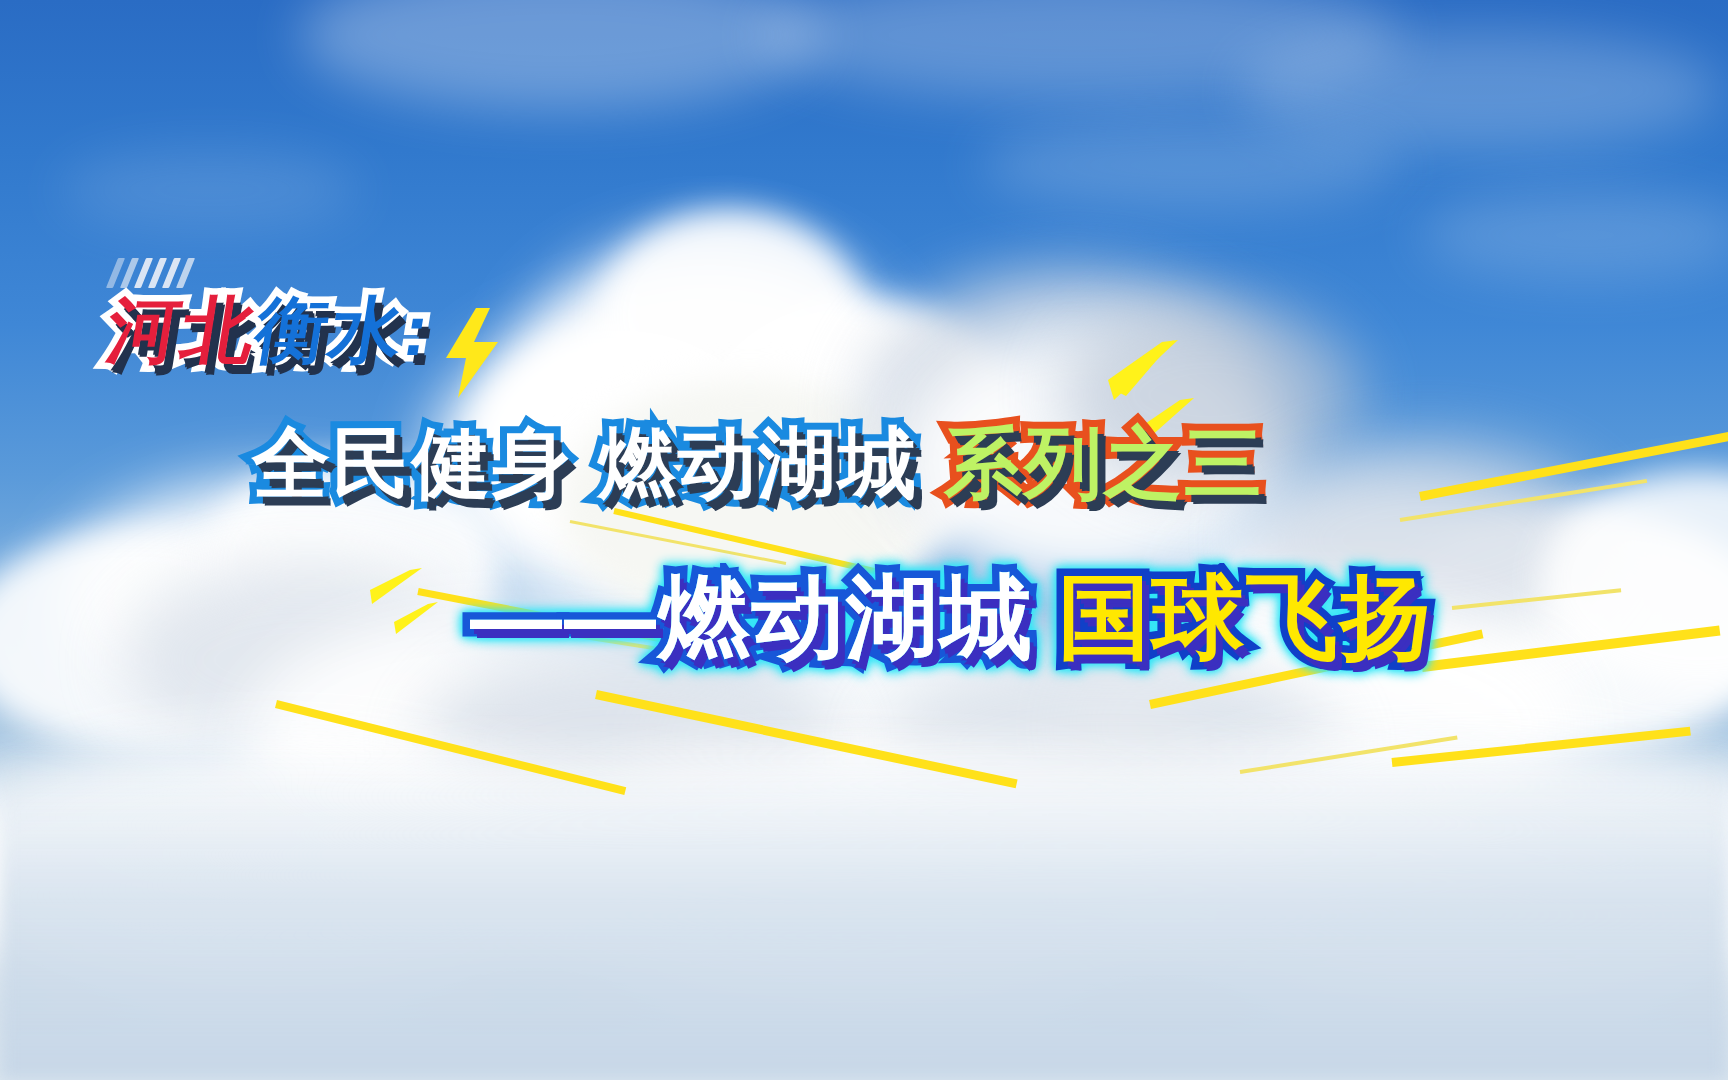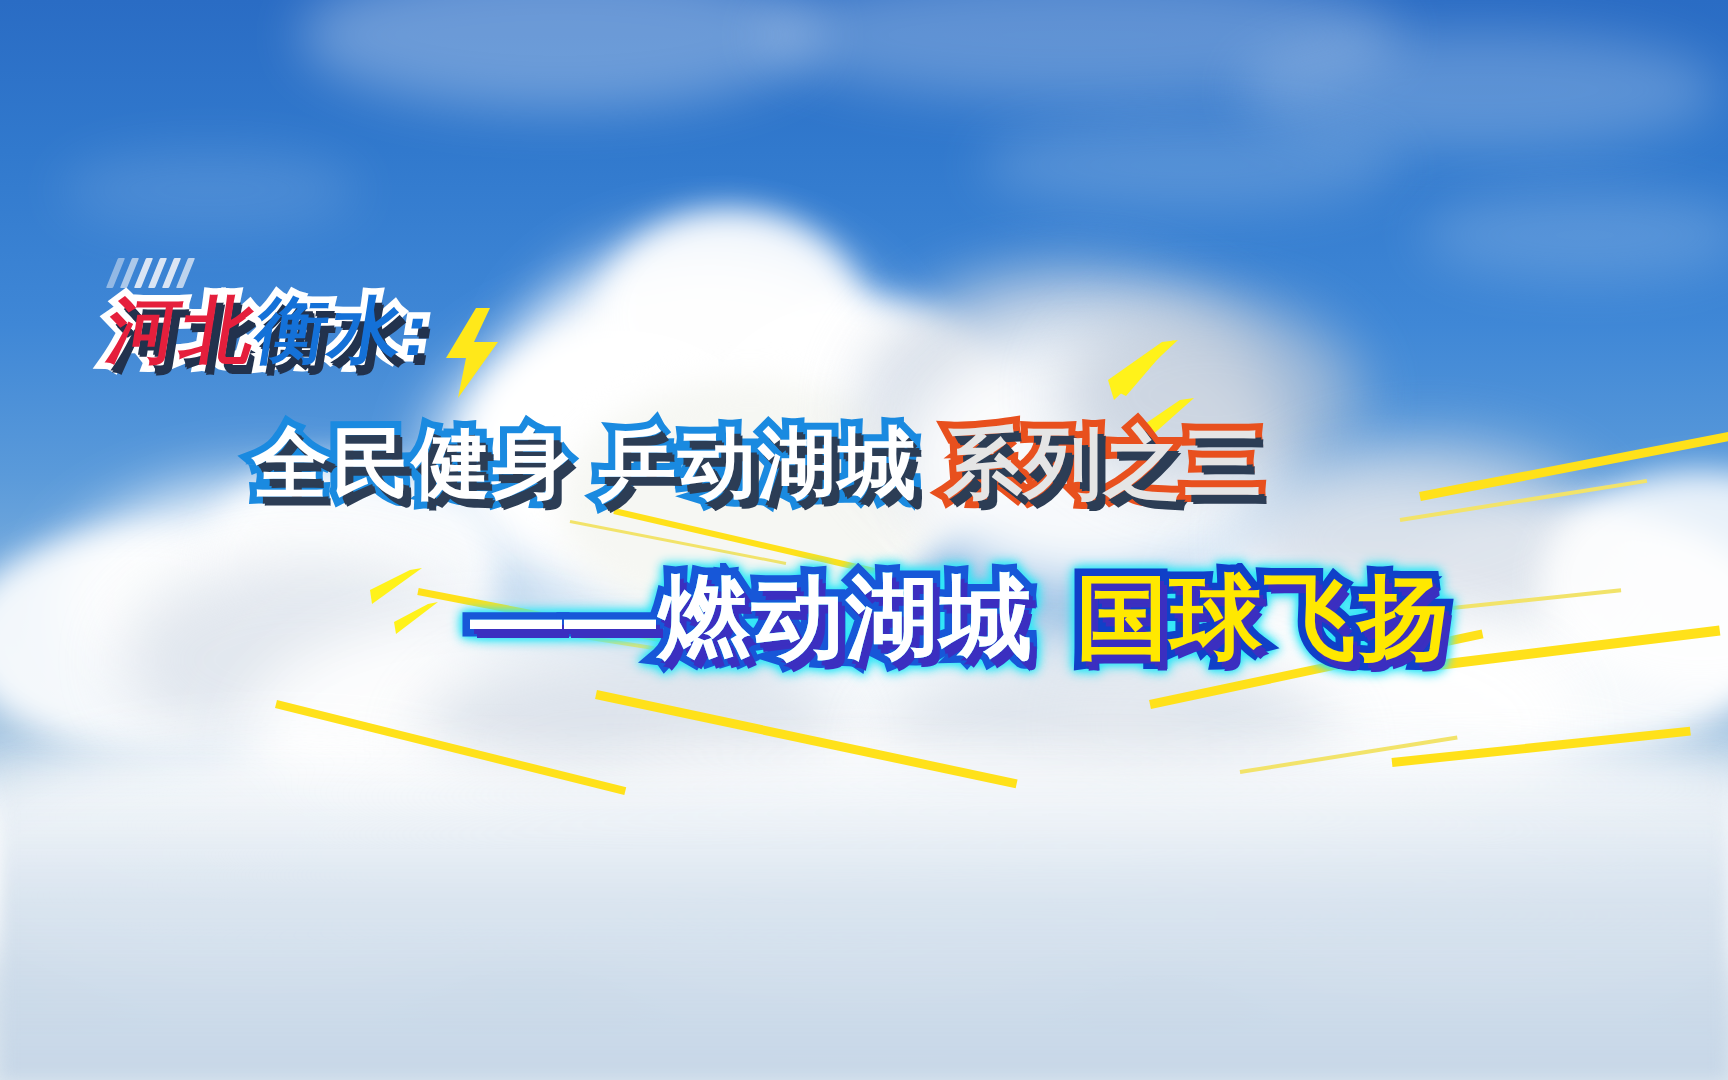--- a/index.html
+++ b/index.html
@@ -95,21 +95,21 @@
   
   .l2{left:252px;top:412px;font-size:78px;}
   .l2 .seg{display:inline-block;}
   .l2 .wb{
     color:#ffffff;
     -webkit-text-stroke:14px #1a8ae0;
     paint-order:stroke fill;
     text-shadow:6px 7px 0 #2c3d55, 8px 9px 0 #2c3d55;
   }
   .l2 .wo{
-    color:#e5e5e5;
+    color:#bef264;
     -webkit-text-stroke:14px #e8501e;
     paint-order:stroke fill;
     text-shadow:6px 7px 0 #2c3d55, 8px 9px 0 #2c3d55;
   }
   .l2 .gap{display:inline-block;width:26px;}
 
   
   .l3{left:470px;top:556px;font-size:92px;}
   .l3 .seg{display:inline-block;}
   .l3 .wbc{
@@ -121,21 +121,20 @@
       4px 5px 0 #3b2fc0,
       7px 9px 0 #3b2fc0;
     filter:drop-shadow(0 0 6px #2ee6f7) drop-shadow(0 0 3px #2ee6f7);
   }
   .l3 .yel{
     color:#ffe800;
     -webkit-text-stroke:15px #1040c8;
     paint-order:stroke fill;
     text-shadow:4px 5px 0 #3b2fc0, 7px 9px 0 #3b2fc0;
     filter:drop-shadow(0 0 6px #2ee6f7) drop-shadow(0 0 3px #2ee6f7);
-    margin-left:18px;
   }
   .l3 .gap{display:inline-block;width:24px;}
 </style>
 </head>
 <body>
 
 <div id="stage">
 
   <div class="sky"></div>
 
@@ -240,21 +239,21 @@
     </svg>
   </div>
 
   <div class="titleblock">
 
     <div class="line l1">
       <span class="seg red">河北</span><span class="seg blue">衡水:</span>
     </div>
 
     <div class="line l2">
-      <span class="seg wb">全民健身</span><span class="gap"></span><span class="seg wb">乒动湖城</span><span class="gap"></span><span class="seg wo">系列之三</span>
+      <span class="seg wb">全民健身</span><span class="gap"></span><span class="seg wb">燃动湖城</span><span class="gap"></span><span class="seg wo">系列之三</span>
     </div>
 
     <div class="line l3">
       <span class="seg wbc">——燃动湖城</span><span class="gap"></span><span class="seg yel">国球飞扬</span>
     </div>
 
   </div>
 
 </div>
 

